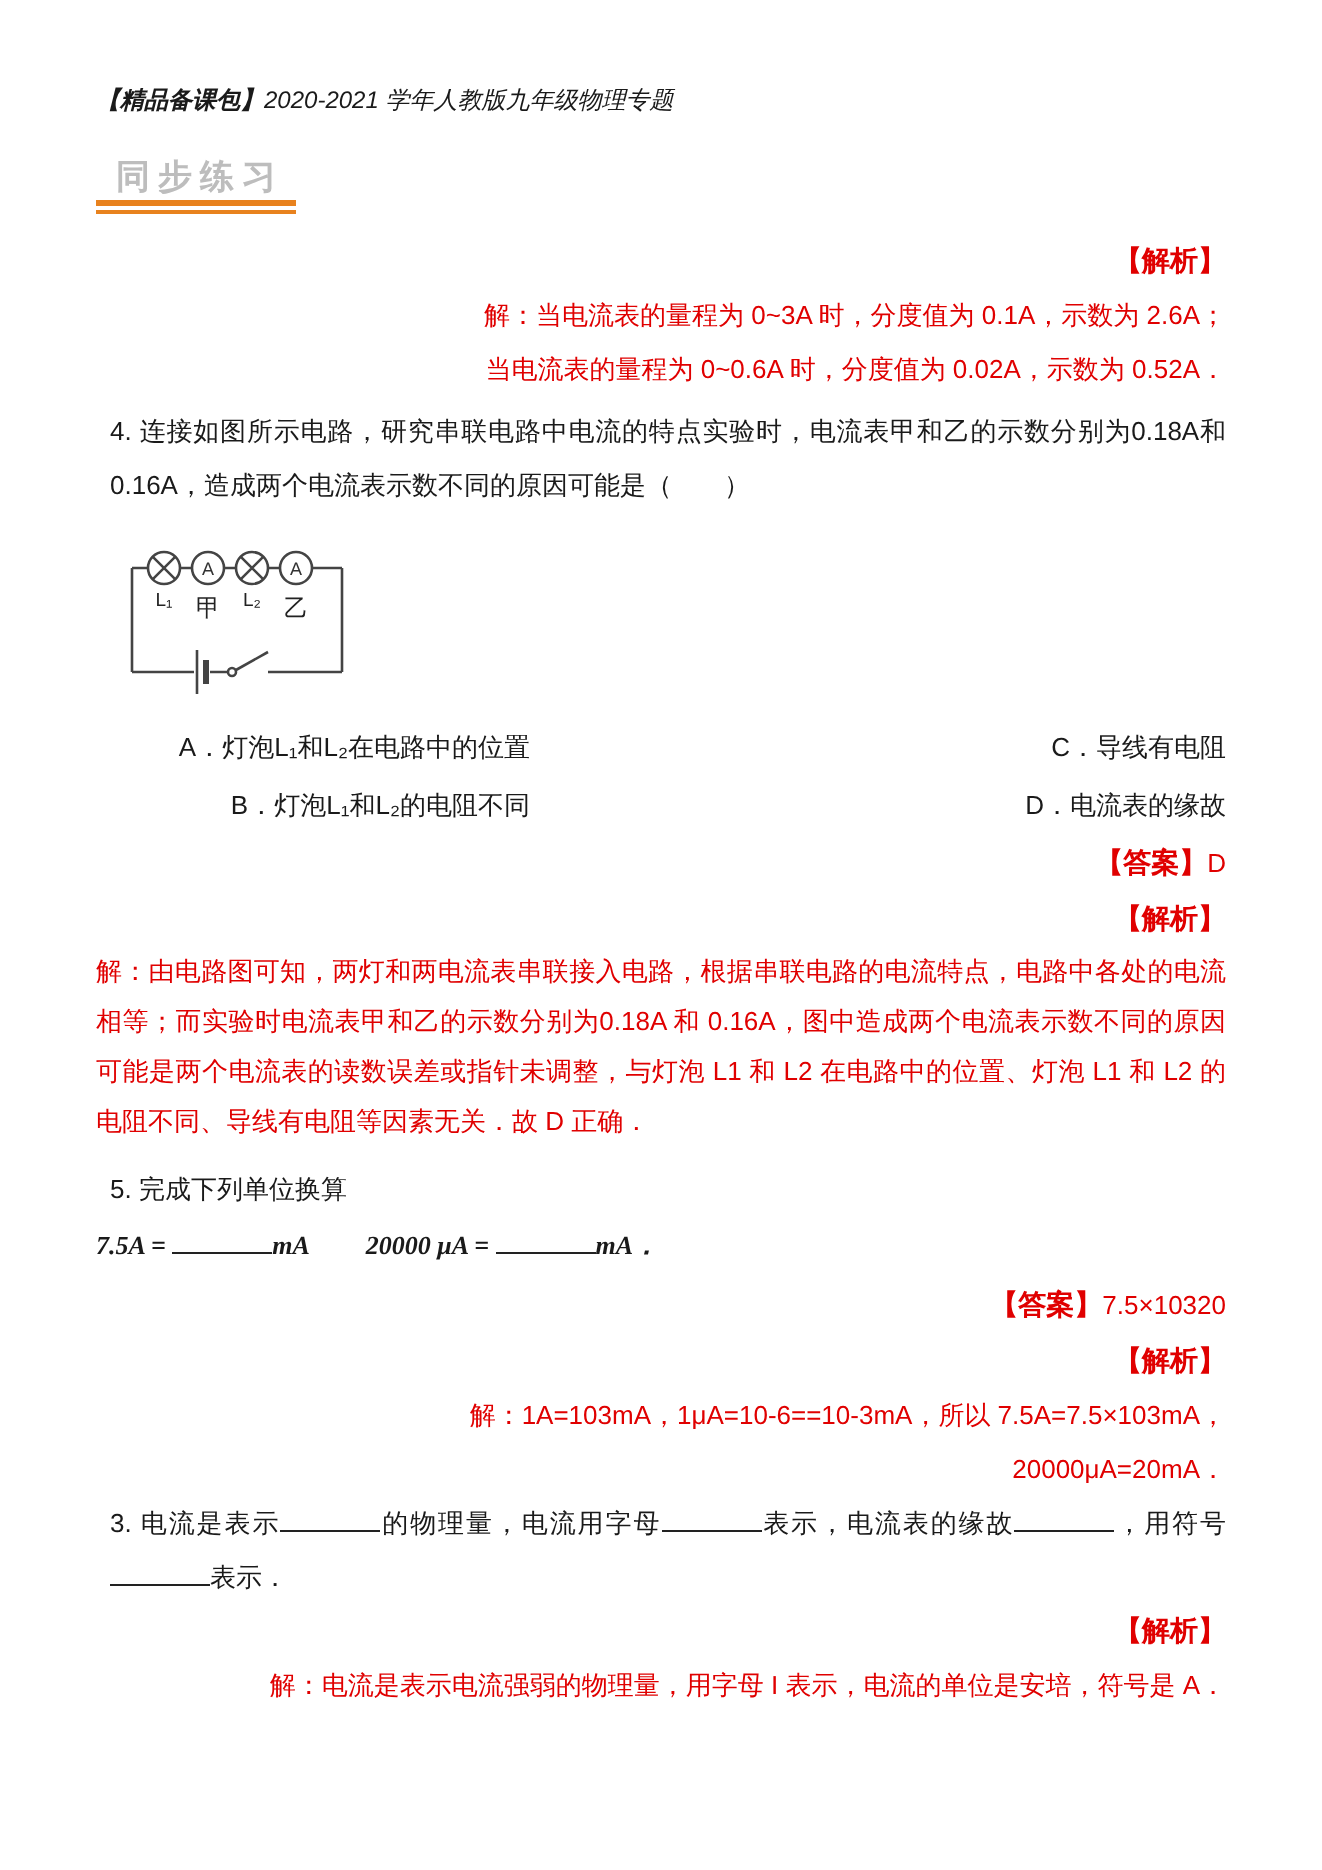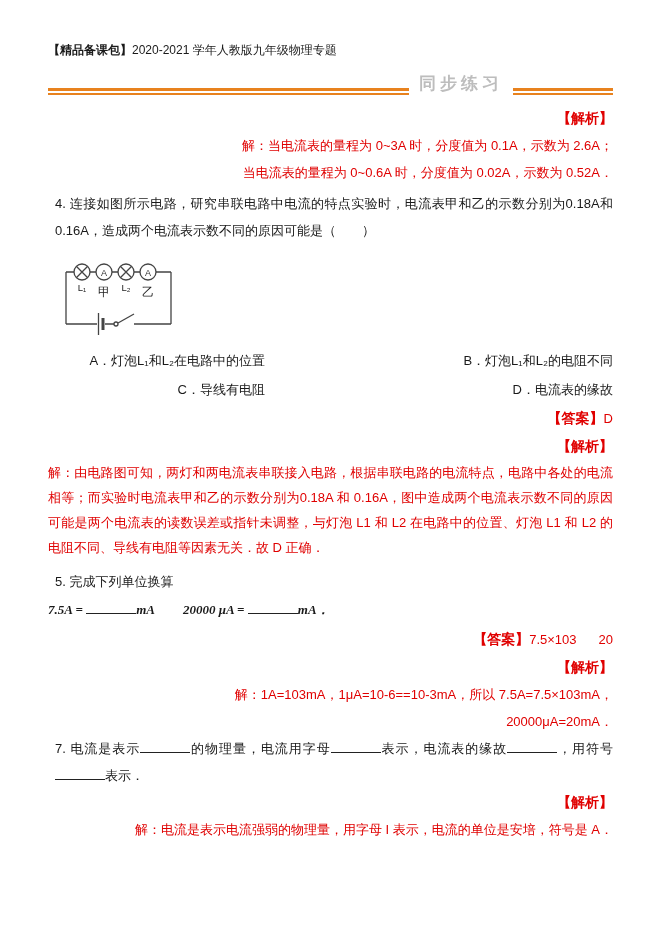--- a/index.html
+++ b/index.html
@@ -7,23 +7,23 @@
     --text:#1A1A1A; --line:#404040;
   }
   html,body{margin:0;padding:0;}
   body{
     width:661px;height:935px;background:#ffffff;overflow:hidden;
     font-family:"Liberation Sans","DejaVu Sans",sans-serif;
     color:var(--text);
   }
   .page{padding:42px 48px 0 48px;width:565px;}
   
-  .doc-header{font-size:12px;line-height:16px;white-space:pre-wrap;}
+  .doc-header{font-size:12px;line-height:16px;white-space:pre-wrap;font-style:italic;}
   .doc-header .brand{font-weight:bold;}
-  .banner{display:flex;align-items:flex-end;margin-top:14px;}
+  .banner{display:flex;align-items:flex-start;margin-top:14px;flex-direction:column;}
   .rule{height:2px;border-top:3px solid var(--accent);border-bottom:2px solid var(--accent);}
   .rule-left{flex:1;}
   .rule-right{width:100px;}
   .banner-label{
     color:var(--banner-gray);font-size:17px;font-weight:bold;
     letter-spacing:4px;margin:0 10px;white-space:nowrap;
   }
   
   .line{font-size:13px;line-height:27px;white-space:pre-wrap;}
   .red{color:var(--red);text-align:right;}
@@ -31,21 +31,21 @@
   .ind{padding-left:7px;}
   .mt4{margin-top:4px;} .mt8{margin-top:8px;} .mt10{margin-top:10px;}
   .stem{text-align:justify;}
   .para{line-height:25px;text-align:justify;}
   .blank{display:inline-block;height:0;border-bottom:1px solid #222;width:50px;vertical-align:baseline;}
   .blank-w{width:55px;}
   .math{font-family:"Liberation Serif","DejaVu Serif",serif;font-style:italic;font-weight:bold;}
   .eq2{margin-left:28px;}
   .ans-line .hd{display:inline;padding-left:0;}
   .ans-line{padding-left:9px;line-height:28px;}
-  .gap20{margin-left:22px;}
+  .gap20{}
   
   .figure-wrap{margin:16px 0 2px 8px;}
   svg text{font-family:"Liberation Sans","DejaVu Sans",sans-serif;}
   
   .options{display:grid;grid-template-columns:217px auto;margin-top:4px;}
   .opt{font-size:13px;line-height:29px;padding-left:20px;white-space:pre-wrap;text-align:right;}
 </style>
 </head>
 <body>
 
@@ -103,34 +103,34 @@
       <text x="92" y="15.5" font-size="9" text-anchor="middle" fill="#333">A</text>
       <text x="26" y="31" font-size="9.5" text-anchor="middle" fill="#222">L₁</text>
       <text x="48" y="36" font-size="12" text-anchor="middle" fill="#222">甲</text>
       <text x="70" y="31" font-size="9.5" text-anchor="middle" fill="#222">L₂</text>
       <text x="92" y="36" font-size="12" text-anchor="middle" fill="#222">乙</text>
     </svg>
   </div>
 
   <div class="options">
     <div class="opt">A．灯泡L₁和L₂在电路中的位置</div>
+    <div class="opt">C．导线有电阻</div>
     <div class="opt">B．灯泡L₁和L₂的电阻不同</div>
-    <div class="opt">C．导线有电阻</div>
     <div class="opt">D．电流表的缘故</div>
   </div>
 
   <div class="line red ans-line"><span class="hd">【答案】</span><span>D</span></div>
   <div class="line red hd">【解析】</div>
   <div class="line red para">解：由电路图可知，两灯和两电流表串联接入电路，根据串联电路的电流特点，电路中各处的电流相等；而实验时电流表甲和乙的示数分别为0.18A 和 0.16A，图中造成两个电流表示数不同的原因可能是两个电流表的读数误差或指针未调整，与灯泡 L1 和 L2 在电路中的位置、灯泡 L1 和 L2 的电阻不同、导线有电阻等因素无关．故 D 正确．</div>
 
   <div class="line ind mt8">5. 完成下列单位换算</div>
   <div class="line math" style="line-height:30px;"><span>7.5A = </span><span class="blank"></span><span>mA</span><span class="eq2">20000 μA = </span><span class="blank"></span><span>mA．</span></div>
   <div class="line red ans-line"><span class="hd">【答案】</span><span>7.5×103</span><span class="gap20">20</span></div>
   <div class="line red hd">【解析】</div>
   <div class="line red" style="padding-left:9px;">解：1A=103mA，1μA=10-6==10-3mA，所以 7.5A=7.5×103mA，</div>
   <div class="line red">20000μA=20mA．</div>
 
-  <div class="line ind stem"><span>7. 电流是表示</span><span class="blank"></span><span>的物理量，电流用字母</span><span class="blank"></span><span>表示，电流表的缘故</span><span class="blank"></span><span>，用符号</span><span class="blank"></span><span>表示．</span></div>
+  <div class="line ind stem"><span>3. 电流是表示</span><span class="blank"></span><span>的物理量，电流用字母</span><span class="blank"></span><span>表示，电流表的缘故</span><span class="blank"></span><span>，用符号</span><span class="blank"></span><span>表示．</span></div>
   <div class="line red hd">【解析】</div>
   <div class="line red" style="padding-left:9px;">解：电流是表示电流强弱的物理量，用字母 I 表示，电流的单位是安培，符号是 A．</div>
 
 
 </div>
 
 </body></html>

